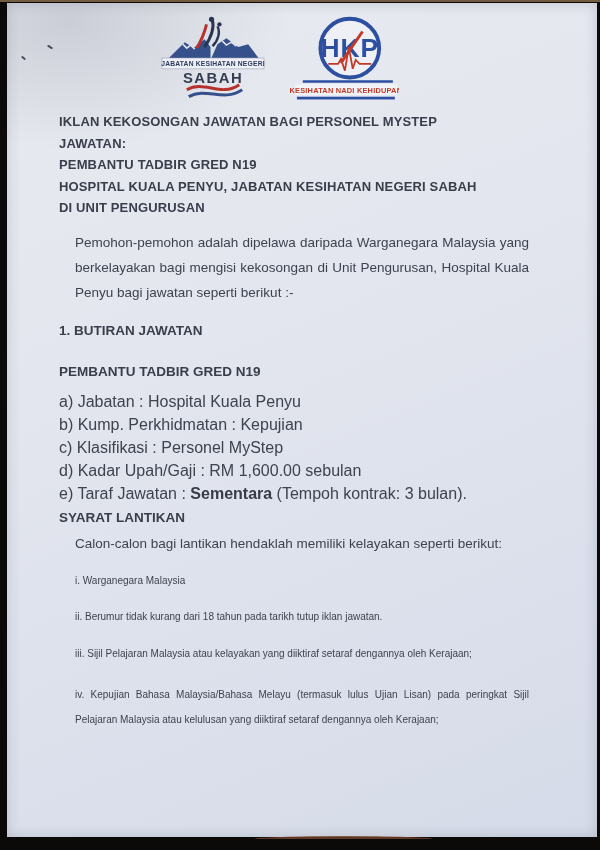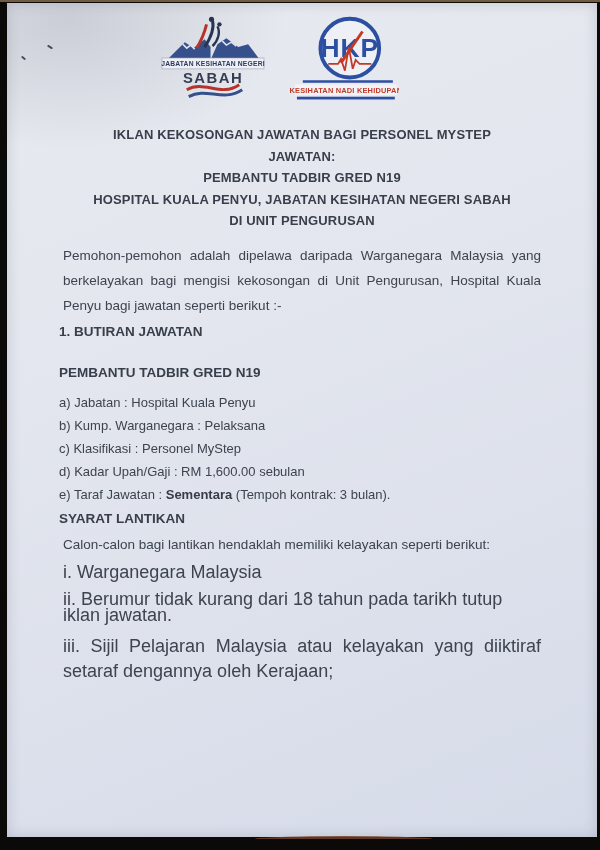--- a/index.html
+++ b/index.html
@@ -31,41 +31,41 @@
 
   .content{position:absolute;inset:0;padding:0 52px;color:#3d434f;}
 
   .logos{
     display:flex;justify-content:center;align-items:flex-start;gap:16px;
     margin:7px 0 0;height:92px;transform:translateX(-22px);
   }
   .logo-left{width:104px;height:88px;margin-top:4px;}
   .logo-right{width:118px;height:92px;}
 
-  .title-block{text-align:center;margin-top:22px;color:#383e4a;}
+  .title-block{text-align:left;margin-top:9px;color:#383e4a;}
   .title-line{
     font-size:13px;font-weight:bold;line-height:21.5px;letter-spacing:.15px;
     white-space:nowrap;
   }
 
-  .body{font-size:13.5px;margin:4px;}
+  .body{font-size:13.5px;margin:16px;}
   .justify{text-align:justify;}
   .intro{margin-top:11px;line-height:25.4px;}
 
   h3,h4{margin:0;font-size:13.5px;font-weight:bold;color:#383e4a;line-height:18px;}
   .h-butiran{}
   .h-job{margin-top:23px;}
 
   .details{margin-top:13px;}
-  .details p{margin:0 0 6.6px;line-height:16.4px;font-size:13px;}
+  .details p{margin:0 0 6.6px;line-height:16.4px;font-size:16px;}
   .details b{font-weight:bold;color:#363c48;margin-top:48px;}
 
   .h-syarat{margin-top:1px;}
   .syarat-intro{margin-top:9px;line-height:16px;}
-  .cond{line-height:25.2px;font-size:18px;}
+  .cond{line-height:25.2px;font-size:10px;}
   .cond-i{margin-top:7px;}
   .cond-ii{margin-top:6px;line-height:16px;}
   .cond-iii{margin-top:11px;}
   .cond-iv{margin-top:3px;}
 
   svg text{font-family:"Liberation Sans",sans-serif;}
 </style>
 </head>
 <body>
 
@@ -129,29 +129,30 @@
       </div>
 
       <p class="body justify intro">Pemohon-pemohon adalah dipelawa daripada Warganegara Malaysia yang berkelayakan bagi mengisi kekosongan di Unit Pengurusan, Hospital Kuala Penyu bagi jawatan seperti berikut :-</p>
 
       <h3 class="h-butiran">1. BUTIRAN JAWATAN</h3>
 
       <h4 class="h-job">PEMBANTU TADBIR GRED N19</h4>
 
       <div class="details">
         <p>a) Jabatan : Hospital Kuala Penyu</p>
-        <p>b) Kump. Warganegara : Pelaksana</p>
+        <p>b) Kump. Perkhidmatan : Kepujian</p>
         <p>c) Klasifikasi : Personel MyStep</p>
         <p>d) Kadar Upah/Gaji : RM 1,600.00 sebulan</p>
         <p><span>e) Taraf Jawatan : </span><b>Sementara</b><span> (Tempoh kontrak: 3 bulan).</span></p>
       </div>
 
       <h3 class="h-syarat">SYARAT LANTIKAN</h3>
 
       <p class="body syarat-intro">Calon-calon bagi lantikan hendaklah memiliki kelayakan seperti berikut:</p>
 
       <p class="body cond cond-i">i. Warganegara Malaysia</p>
       <p class="body cond cond-ii">ii. Berumur tidak kurang dari 18 tahun pada tarikh tutup iklan jawatan.</p>
       <p class="body cond cond-iii justify">iii. Sijil Pelajaran Malaysia atau kelayakan yang diiktiraf setaraf dengannya oleh Kerajaan;</p>
+      <p class="body cond cond-iv justify">iv. Kepujian Bahasa Malaysia/Bahasa Melayu (termasuk lulus Ujian Lisan) pada peringkat Sijil Pelajaran Malaysia atau kelulusan yang diiktiraf setaraf dengannya oleh Kerajaan;</p>
 
     </div>
   </div>
 </div>
 
 </body></html>

